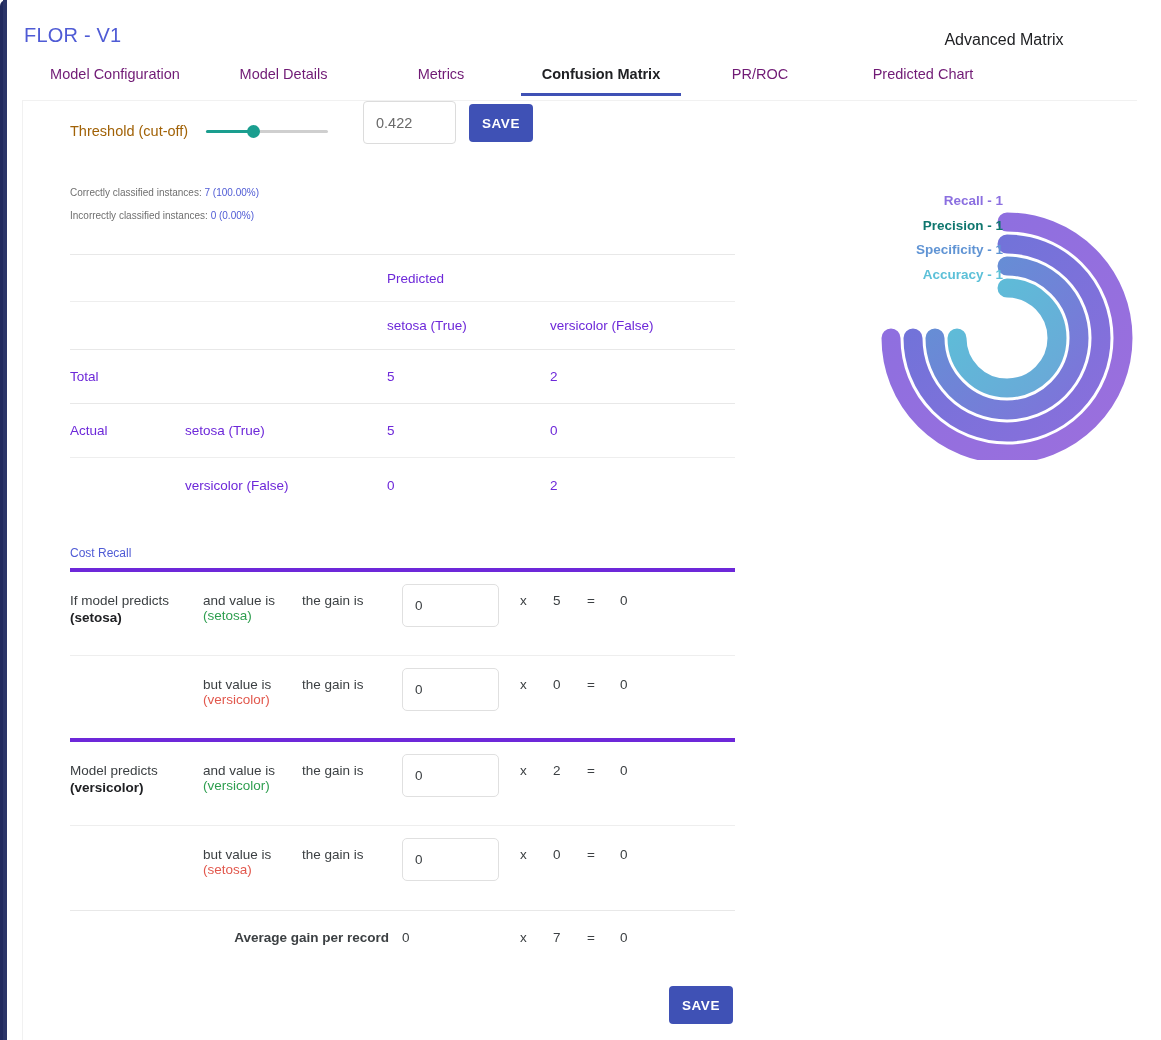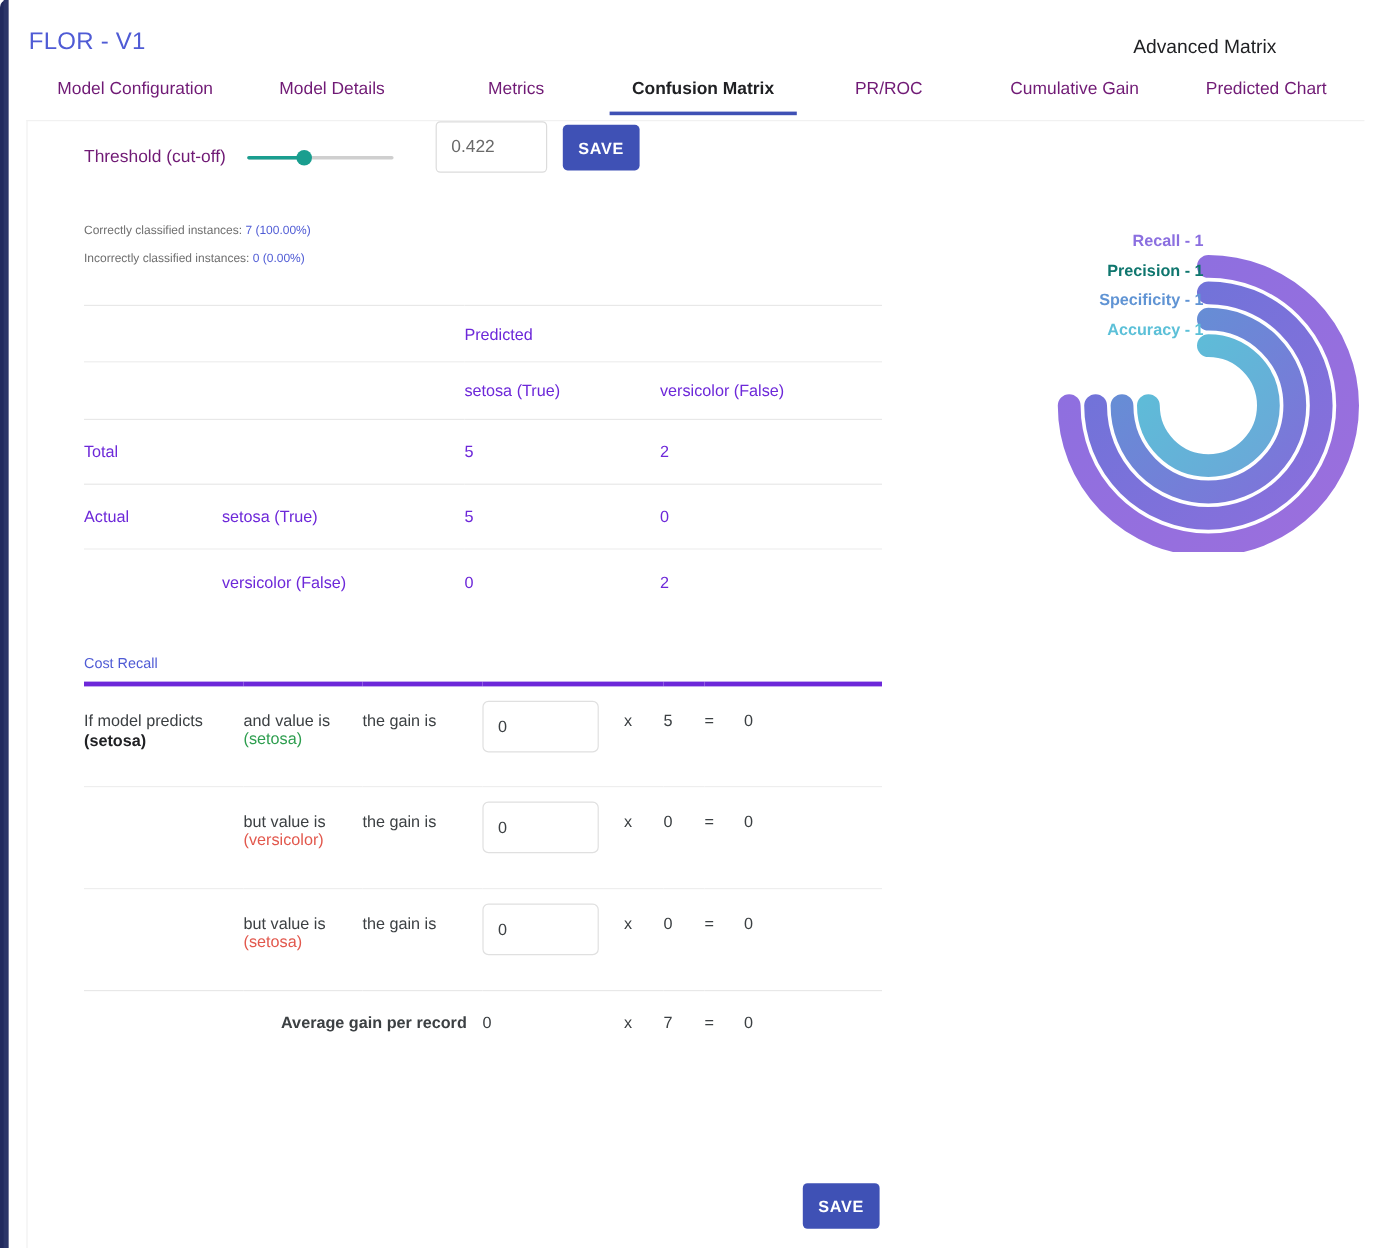--- a/index.html
+++ b/index.html
@@ -52,21 +52,21 @@
   
   .card {
     position: absolute; left: 22px; top: 100px; width: 1115px; height: 940px;
     background: #ffffff; border-left: 1px solid #f1f1f1; border-top: 1px solid #f1f1f1;
   }
 
   
   .threshold-row {
     position: absolute; left: 47px; top: 20px; display: flex; align-items: center;
   }
-  .threshold-label { font-size: 14.5px; color: #701a75; margin-right: 18px; }
+  .threshold-label { font-size: 14.5px; color: #a16207; margin-right: 18px; }
   .slider { position: relative; width: 122px; height: 20px; }
   .slider-track {
     position: absolute; top: 9px; left: 0; width: 122px; height: 2.5px;
     background: #cfcfcf; border-radius: 2px;
   }
   .slider-fill {
     position: absolute; top: 9px; left: 0; width: 47px; height: 2.5px;
     background: #1a9e8f; border-radius: 2px;
   }
   .slider-thumb {
@@ -175,21 +175,20 @@
   </div>
 
   <div class="page-title">FLOR - V1</div>
 
   <div class="tabs">
     <div class="tab t0">Model Configuration</div>
     <div class="tab t1">Model Details</div>
     <div class="tab t2">Metrics</div>
     <div class="tab t3 active">Confusion Matrix</div>
     <div class="tab t4">PR/ROC</div>
-    <div class="tab t5">Cumulative Gain</div>
     <div class="tab t6">Predicted Chart</div>
   </div>
 
   <div class="card">
 
     <div class="threshold-row">
       <span class="threshold-label">Threshold (cut-off)</span>
       <div class="slider">
         <div class="slider-track"></div>
         <div class="slider-fill"></div>
@@ -277,20 +276,38 @@
         <td class="k-gain">the gain is</td>
         <td class="k-in">
           <input class="gain-input" value="0" style="">
         </td>
         <td class="k-x">x</td>
         <td class="k-cnt">0</td>
         <td class="k-eq">=</td>
         <td class="k-res">0</td>
       </tr>
 
+      <tr class="cost-row tall">
+        <td class="k-lbl">
+          <span class="pred-label">Model predicts</span>
+          <span class="pred-strong">(versicolor)</span>
+        </td>
+        <td class="k-val">
+          <span>and value is</span>
+          <span class="cls-pos">(versicolor)</span>
+        </td>
+        <td class="k-gain">the gain is</td>
+        <td class="k-in">
+          <input class="gain-input" value="0" style="">
+        </td>
+        <td class="k-x">x</td>
+        <td class="k-cnt">2</td>
+        <td class="k-eq">=</td>
+        <td class="k-res">0</td>
+      </tr>
 
       <tr class="cost-row-sub tall2">
         <td class="k-lbl"></td>
         <td class="k-val">
           <span>but value is</span>
           <span class="cls-neg">(setosa)</span>
         </td>
         <td class="k-gain">the gain is</td>
         <td class="k-in">
           <input class="gain-input" value="0" style="">

